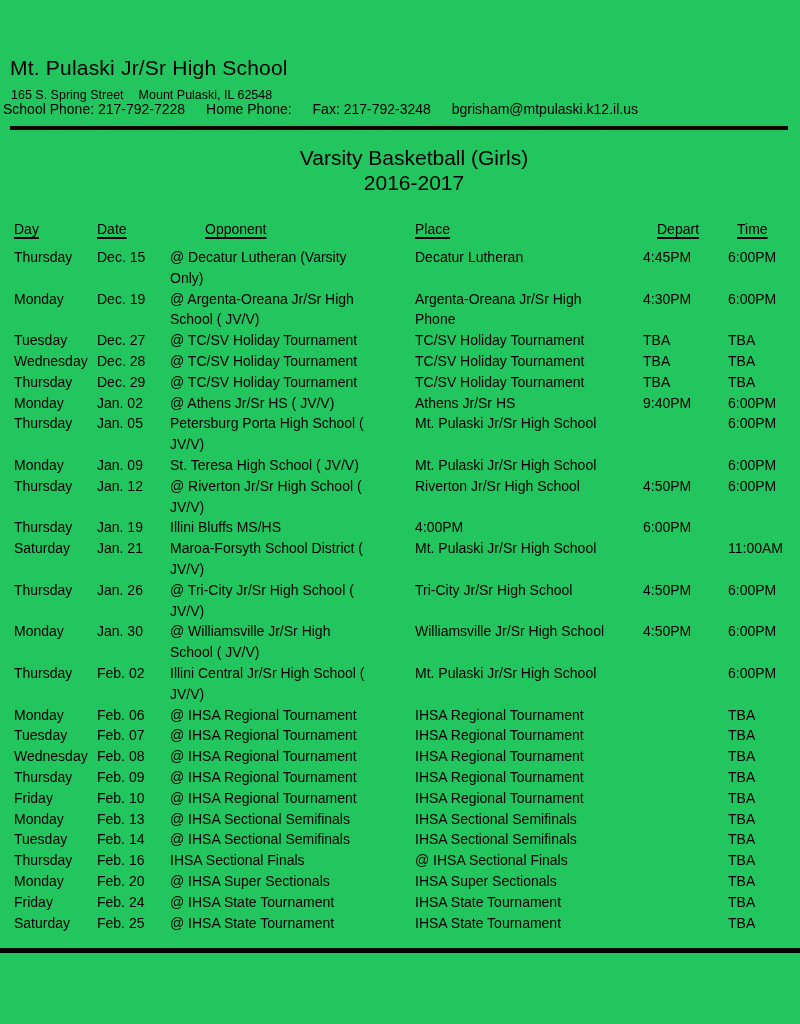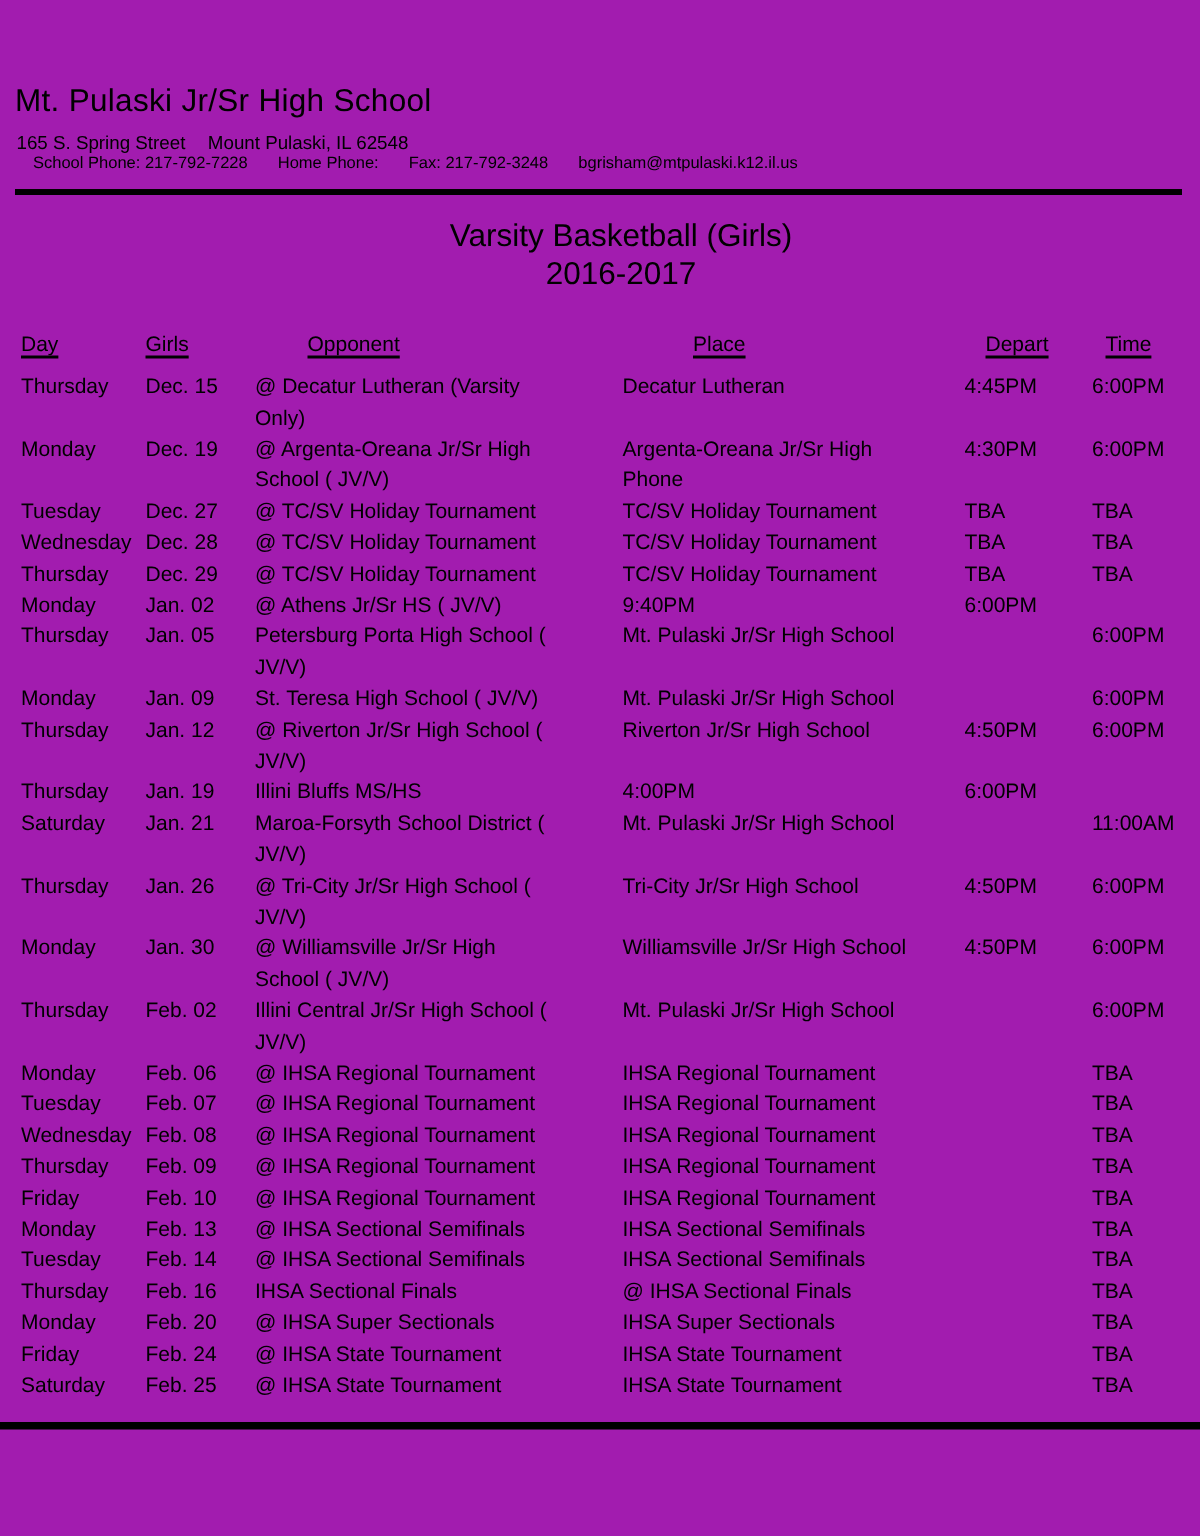--- a/index.html
+++ b/index.html
@@ -1,43 +1,43 @@
 <!DOCTYPE html>
 <html><head>
 <meta charset="utf-8">
 <style>
   html,body{margin:0;padding:0;background:#ffffff;}
   body{width:800px;height:1024px;position:relative;overflow:hidden;
        font-family:"Liberation Sans","DejaVu Sans",sans-serif;color:#000;}
-  .page{position:absolute;inset:0;background:#a21caf;}
+  .page{position:absolute;inset:0;background:#22c55e;}
 
   
   .school-name{position:absolute;left:10px;top:57px;margin:0;
                font-size:21px;line-height:22px;font-weight:400;letter-spacing:.2px;}
   .addr-line{position:absolute;left:11px;top:88px;font-size:12.5px;line-height:14px;}
   .addr-line .gap{margin-left:15px;}
-  .contact-line{position:absolute;left:22px;top:102px;font-size:11px;line-height:14px;}
+  .contact-line{position:absolute;left:3px;top:102px;font-size:14px;line-height:14px;}
   .contact-line span{margin-right:17px;}
   .contact-line span:last-child{margin-right:0;}
 
   .rule-top{position:absolute;left:10px;top:126px;width:778px;height:4px;background:#000;}
   .rule-bottom{position:absolute;left:0;top:948px;width:800px;height:5px;background:#000;}
 
   
   .doc-title{position:absolute;left:28px;right:0;top:145px;text-align:center;
              font-size:21px;line-height:25px;font-weight:400;}
 
   
   .sched{position:absolute;left:14px;top:219px;width:776px;font-size:14px;}
   .hrow,.row{display:grid;grid-template-columns:83px 73px 245px 228px 85px 62px;}
   .hrow{line-height:21px;margin-bottom:7px;}
   .hrow span{justify-self:start;text-decoration:underline;
              text-decoration-thickness:1.5px;text-underline-offset:3px;}
   .h-opp{margin-left:35px;}
-  .h-place{margin-left:47px;}
+  .h-place{}
   .h-depart{margin-left:14px;}
   .h-time{margin-left:9px;}
   .row{line-height:20.8px;}
   .c{white-space:pre-line;padding-right:4px;}
   .c.day,.c.date,.c.depart,.c.time{white-space:nowrap;}
 </style>
 </head>
 <body>
 
 <div class="page">
@@ -58,21 +58,21 @@
   <div class="rule-top"></div>
 
   <div class="doc-title">
     <div>Varsity Basketball (Girls)</div>
     <div>2016-2017</div>
   </div>
 
   <div class="sched">
     <div class="hrow">
       <span class="h-day">Day</span>
-      <span class="h-date">Girls</span>
+      <span class="h-date">Date</span>
       <span class="h-opp">Opponent</span>
       <span class="h-place">Place</span>
       <span class="h-depart">Depart</span>
       <span class="h-time">Time</span>
     </div>
     <div id="rows">
   <div class="row">
     <div class="c day">Thursday</div>
     <div class="c date">Dec. 15</div>
     <div class="c opp">@ Decatur Lutheran (Varsity
@@ -117,20 +117,21 @@
     <div class="c opp">@ TC/SV Holiday Tournament</div>
     <div class="c place">TC/SV Holiday Tournament</div>
     <div class="c depart">TBA</div>
     <div class="c time">TBA</div>
   </div>
 
   <div class="row">
     <div class="c day">Monday</div>
     <div class="c date">Jan. 02</div>
     <div class="c opp">@ Athens Jr/Sr HS ( JV/V)</div>
+    <div class="c place">Athens Jr/Sr HS</div>
     <div class="c depart">9:40PM</div>
     <div class="c time">6:00PM</div>
   </div>
 
   <div class="row">
     <div class="c day">Thursday</div>
     <div class="c date">Jan. 05</div>
     <div class="c opp">Petersburg Porta High School (
 JV/V)</div>
     <div class="c place">Mt. Pulaski Jr/Sr High School</div>

